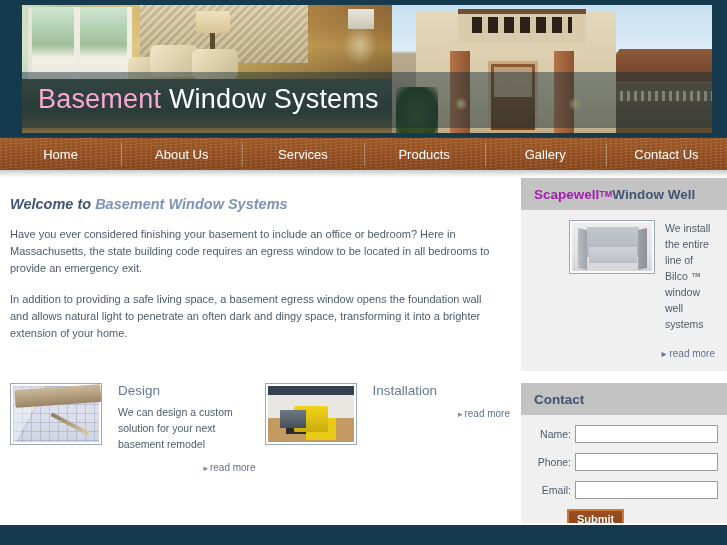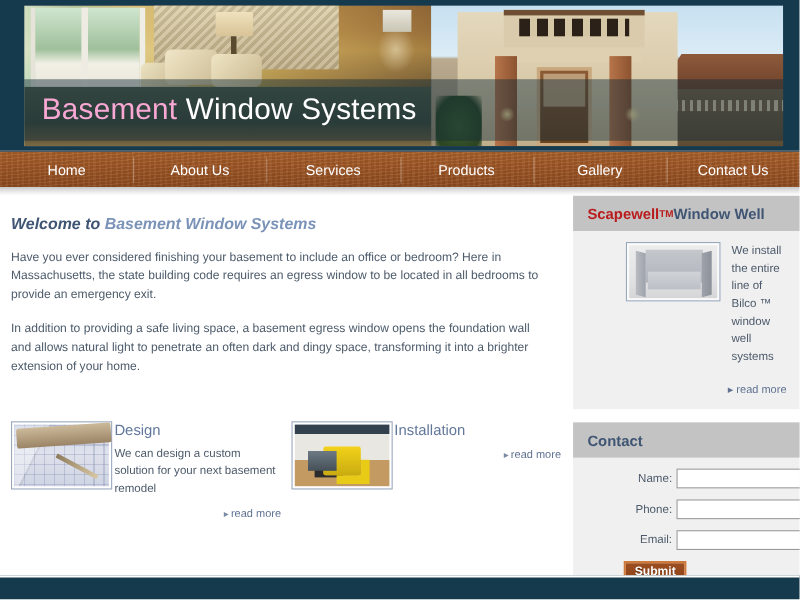--- a/index.html
+++ b/index.html
@@ -258,21 +258,21 @@
   }
 
   
   .cards {
     position: absolute;
     left: 10px; top: 205px;
     width: 500px;
     display: flex;
     gap: 9px;
   }
-  .card { width: 246px; display: flex; gap: 2px; }
+  .card { width: 246px; display: flex; gap: 16px; }
   .card-thumb {
     width: 92px; height: 62px;
     border: 1px solid #9aa8bd;
     padding: 2px;
     background: #ffffff;
     flex: 0 0 auto;
   }
   .thumb-inner { width: 100%; height: 100%; }
   .thumb-design {
     background:
@@ -349,21 +349,21 @@
     height: 32px;
     background: #c3c3c3;
     display: flex;
     align-items: center;
     padding-left: 13px;
     font-size: 13.5px;
     font-weight: bold;
     color: #3f5573;
     white-space: nowrap;
   }
-  .panel-head .hw { color: #b91c1c; font-weight: bold; }
+  .panel-head .hw { color: #a21caf; font-weight: bold; }
   .panel-head .tm { font-size: 9px; vertical-align: super; }
   .panel-body { padding: 10px 12px 12px 12px; }
 
   .well-row { display: flex; gap: 10px; margin-left: 36px; }
   .well-thumb {
     width: 86px; height: 54px;
     border: 1px solid #9aa8bd;
     padding: 2px;
     background: #fafafa;
     flex: 0 0 auto;
@@ -404,21 +404,20 @@
     align-items: center;
     margin-bottom: 10px;
   }
   .form-label {
     width: 42px;
     font-size: 10.5px;
     color: #4d5b6b;
     text-align: right;
     padding-right: 4px;
     flex: 0 0 auto;
-    margin-left: 40px;
   }
   .form-input {
     flex: 1 1 auto;
     height: 18px;
     border: 1px solid #9a9a9a;
     background: #ffffff;
     font-size: 10.5px;
     padding: 0 3px;
     font-family: "Liberation Sans", sans-serif;
     color: #333;

